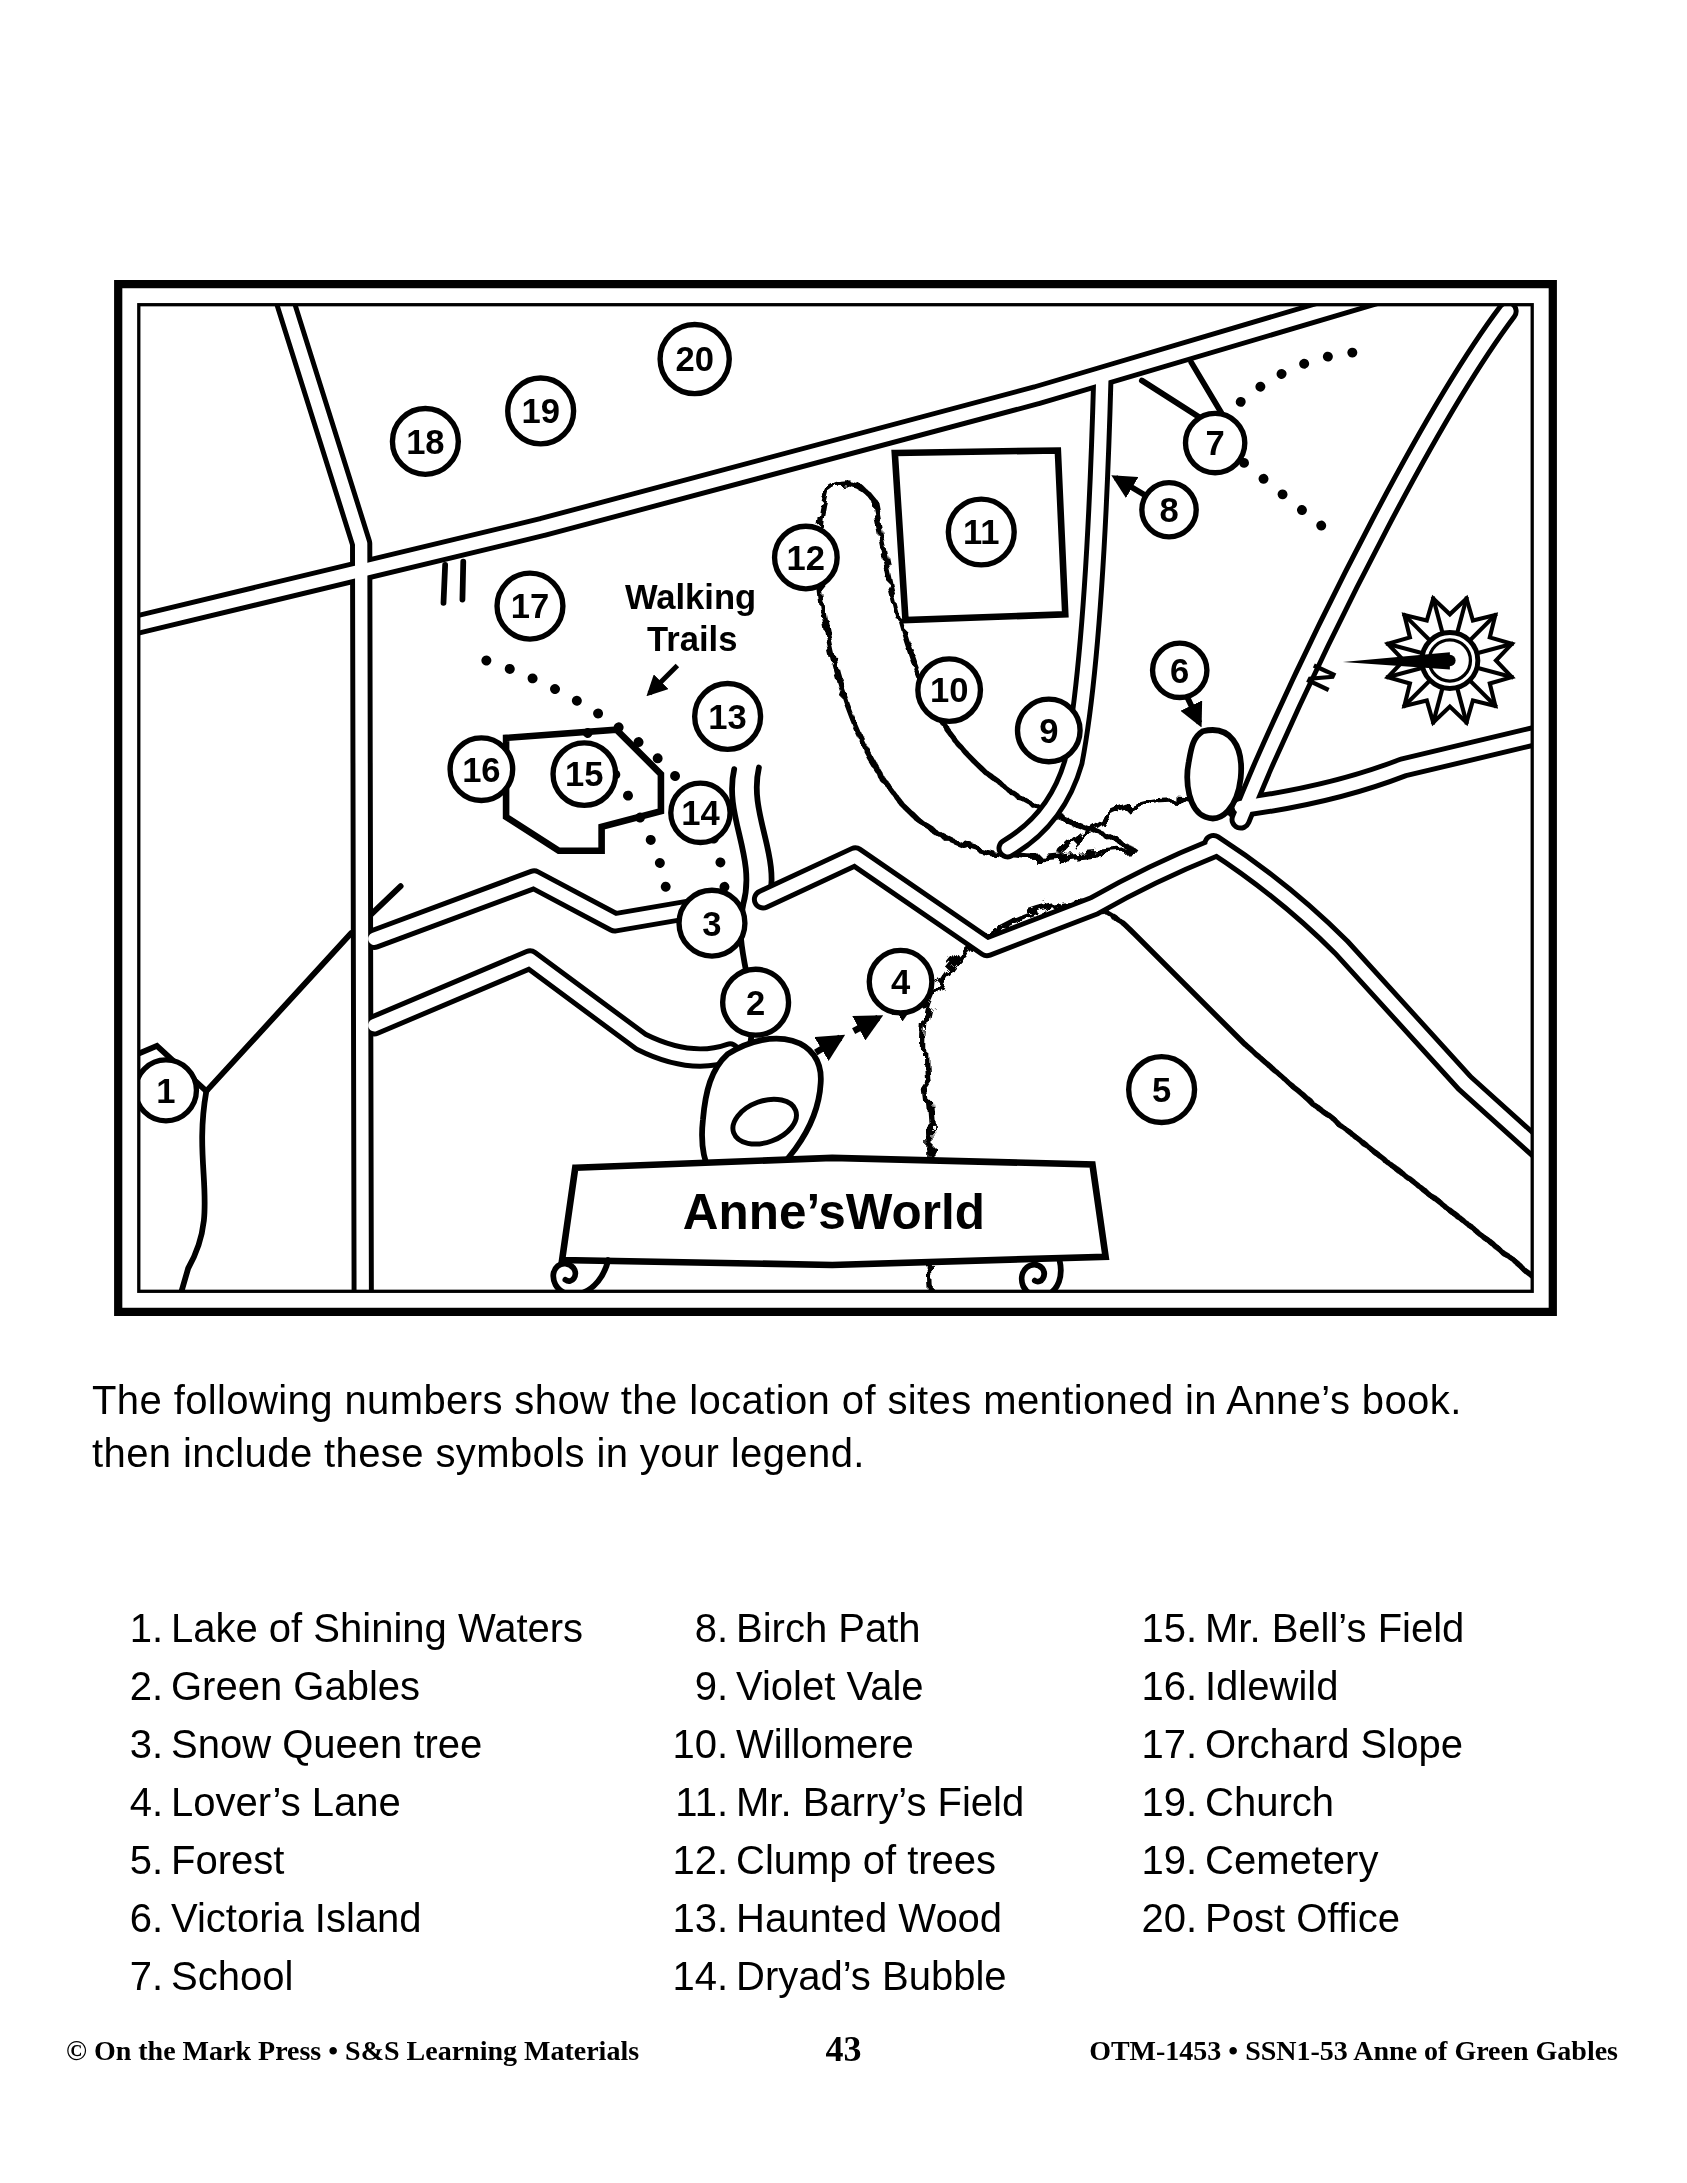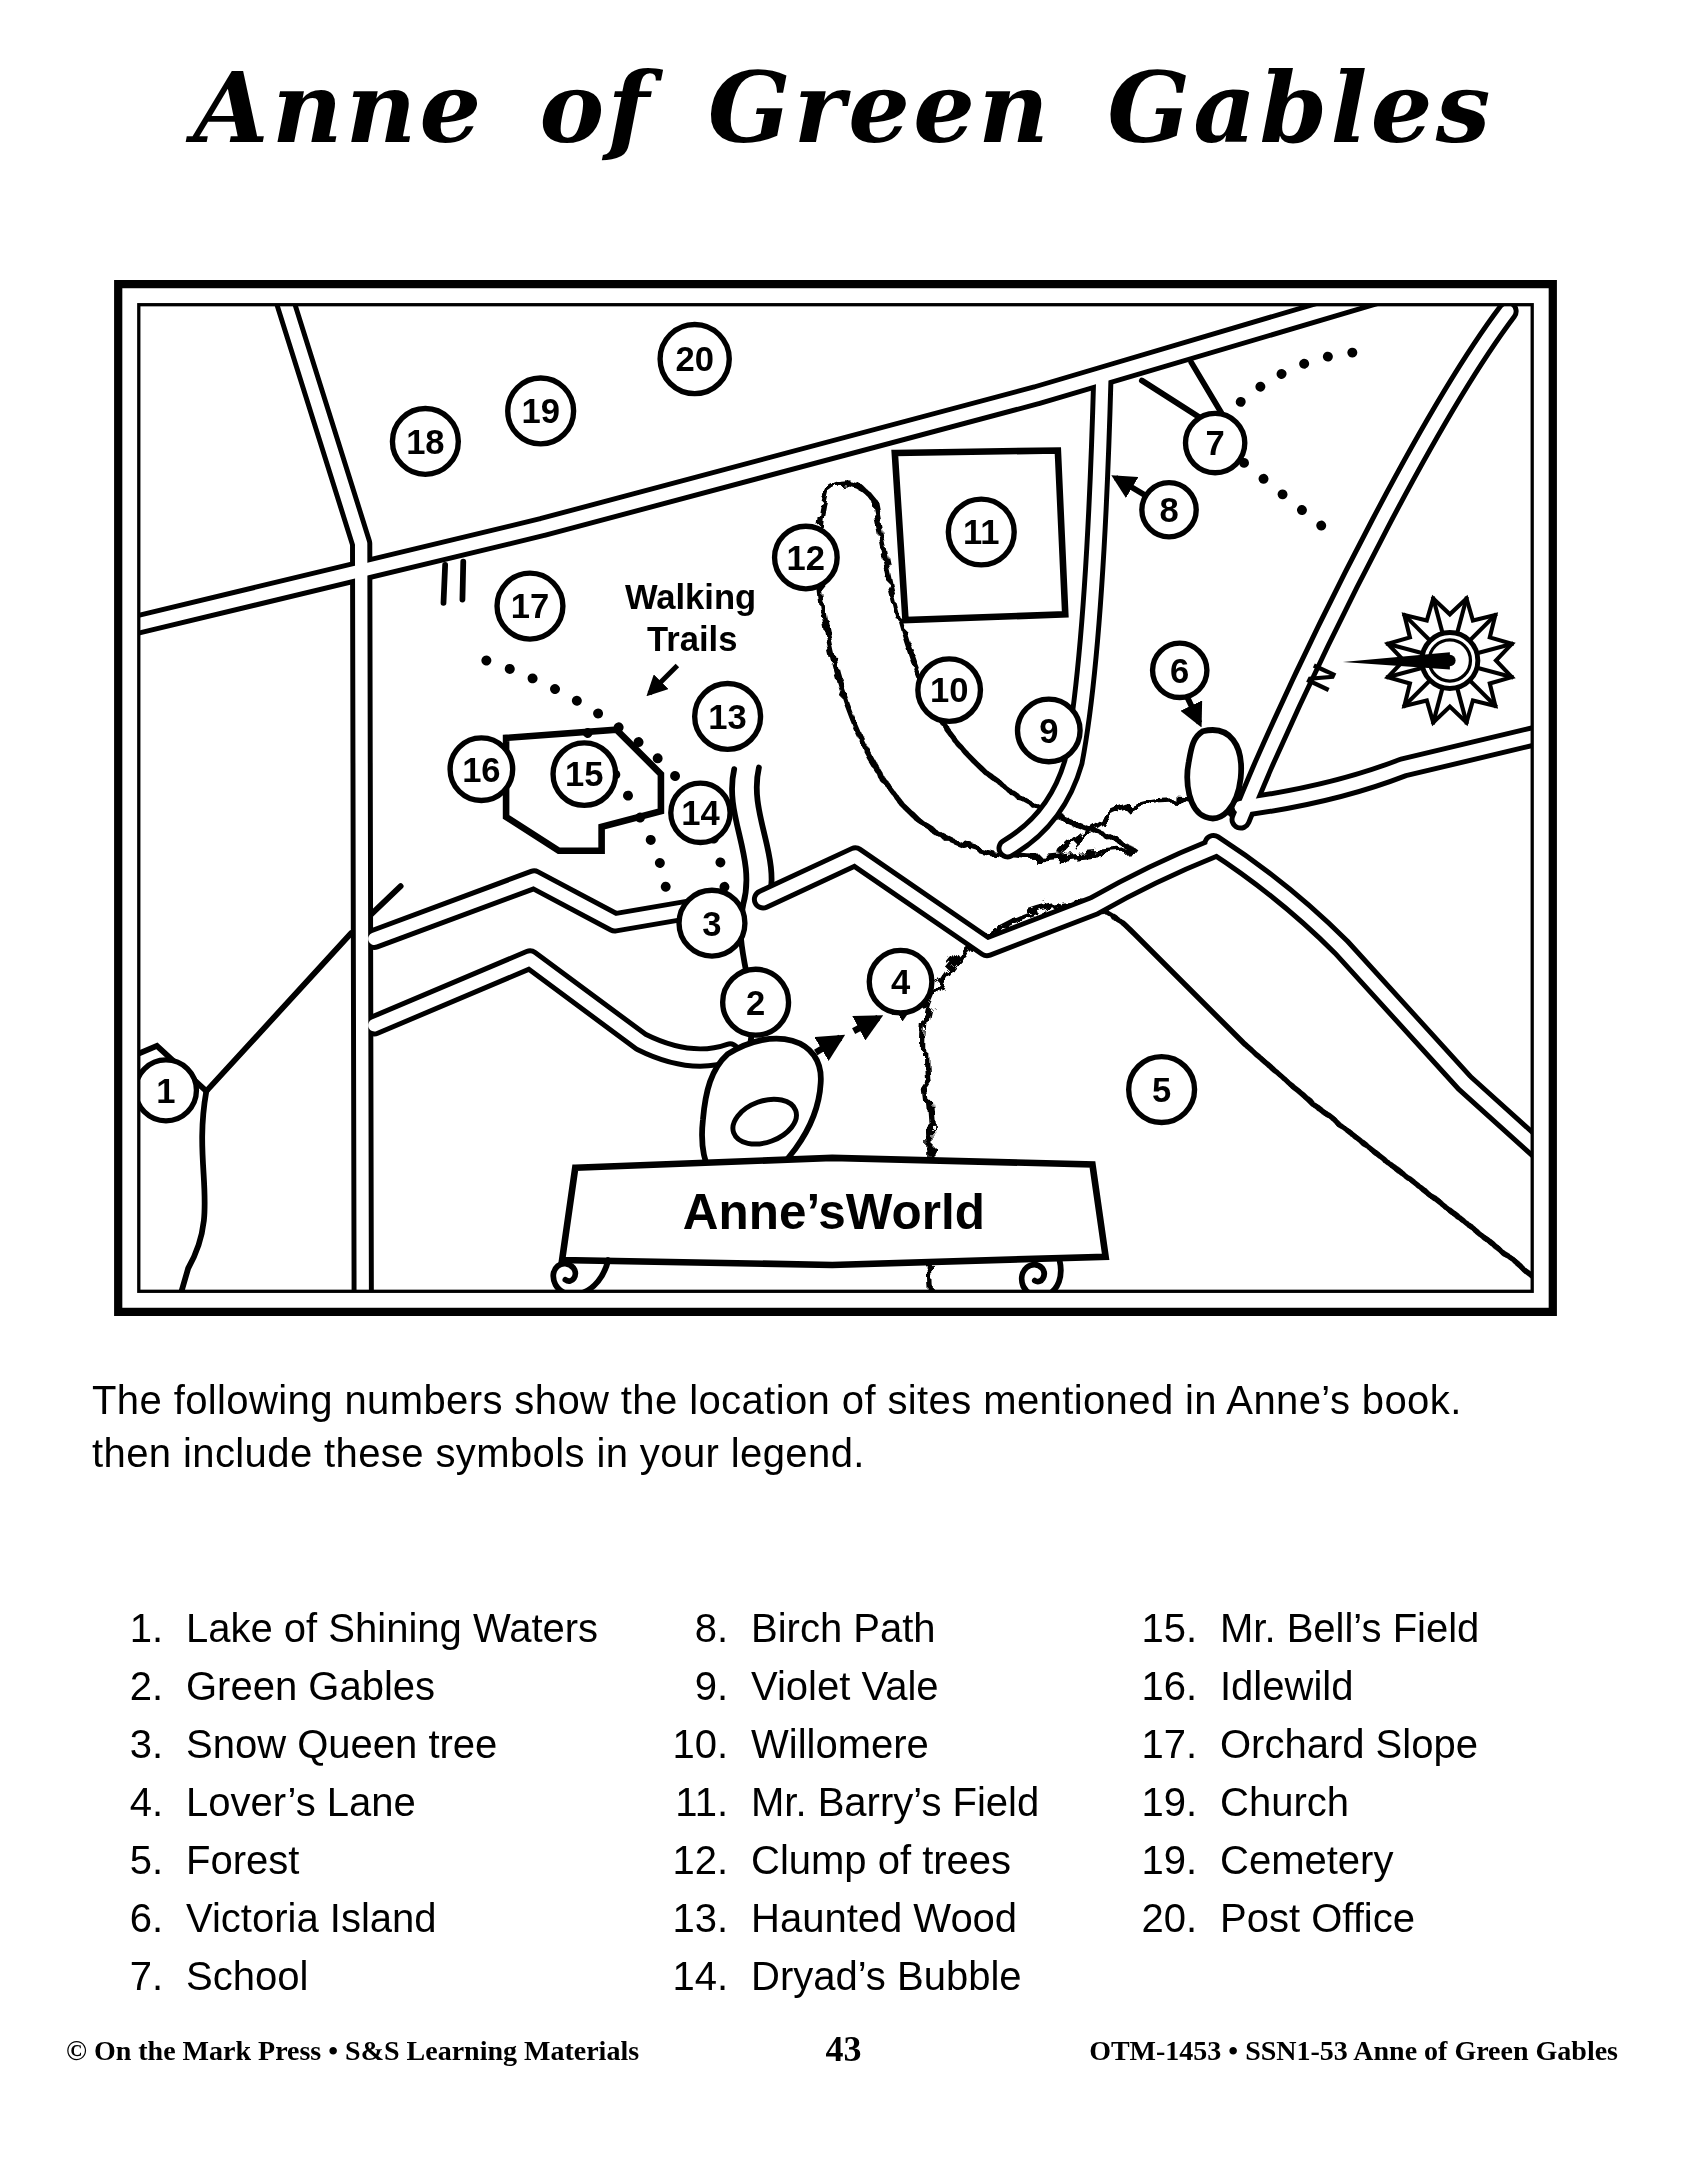--- a/index.html
+++ b/index.html
@@ -7,21 +7,21 @@
         font-family:"Liberation Sans",sans-serif;overflow:hidden;}
   #title{position:absolute;left:0;top:51px;width:100%;text-align:center;
          font-family:"DejaVu Serif",serif;font-style:italic;font-weight:bold;
          font-size:97px;letter-spacing:3.3px;word-spacing:18px;}
   #mapwrap{position:absolute;left:114px;top:280px;width:1443px;height:1036px;}
   #para{position:absolute;left:92px;top:1374px;width:1483px;font-size:40px;
         line-height:53px;letter-spacing:0.4px;}
   .col{position:absolute;top:1608px;}
   .col .row{display:flex;margin-bottom:18px;font-size:40px;line-height:40px;}
   .col .num{text-align:right;flex:0 0 auto;}
-  .col .lbl{margin-left:23px;white-space:nowrap;}
+  .col .lbl{margin-left:8px;white-space:nowrap;}
   #col1{left:105px;} #col1 .num{width:58px;}
   #col2{left:649px;} #col2 .num{width:79px;}
   #col3{left:1118px;} #col3 .num{width:79px;}
   #footer{position:absolute;left:0;top:2028px;width:100%;height:49px;
           font-family:"Liberation Serif",serif;font-size:28px;font-weight:bold;}
   #f-left{position:absolute;left:66px;top:6.6px;text-align:center;}
   #f-page{position:absolute;left:0;width:100%;text-align:center;top:0;
           font-size:36px;font-weight:bold;}
   #f-right{position:absolute;right:69px;top:6.6px;}
   svg text{font-family:"Liberation Sans",sans-serif;}
@@ -32,21 +32,20 @@
   .dots{stroke:#000;stroke-width:12;fill:none;stroke-linecap:round;stroke-dasharray:.1 30;}
   .shape{stroke:#000;fill:#fff;}
   .mnum{font-size:42px;font-weight:bold;}
   .maplab{font-size:42px;font-weight:bold;}
 </style>
 </head>
 <body>
 
 <div id="page">
 
-  <div id="title">Anne of Green Gables</div>
 
   <div id="mapwrap">
   <svg width="1443" height="1036" viewBox="0 0 1752 1258">
     <defs>
       <filter id="jag" x="-10%" y="-10%" width="120%" height="120%">
         <feTurbulence type="turbulence" baseFrequency="0.035" numOctaves="3" seed="7" result="t"></feTurbulence>
         <feDisplacementMap in="SourceGraphic" in2="t" scale="15"></feDisplacementMap>
       </filter>
       <clipPath id="mapclip">
             <rect x="30" y="30" width="1692" height="1198"></rect>

